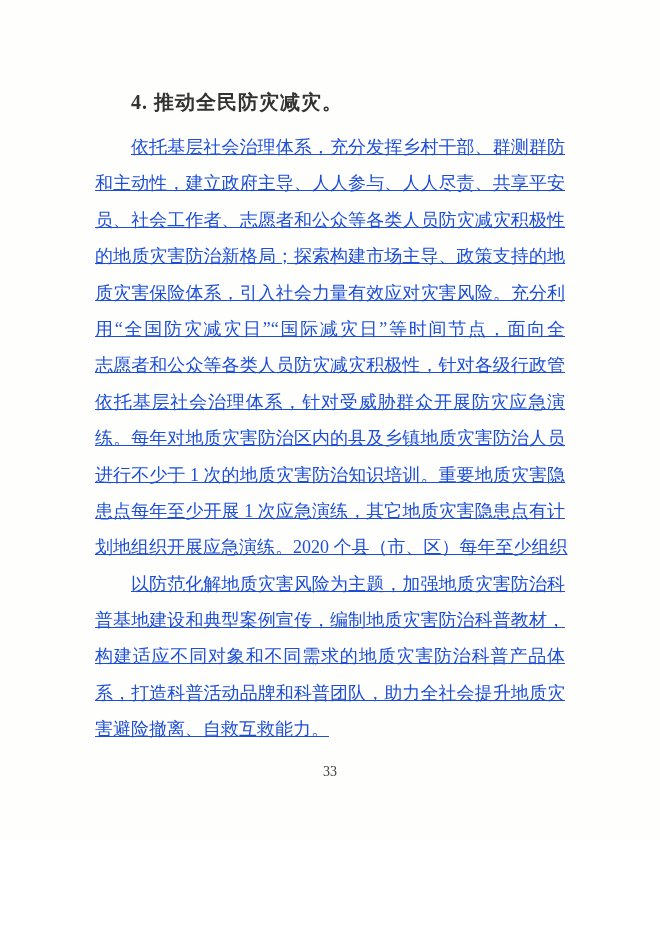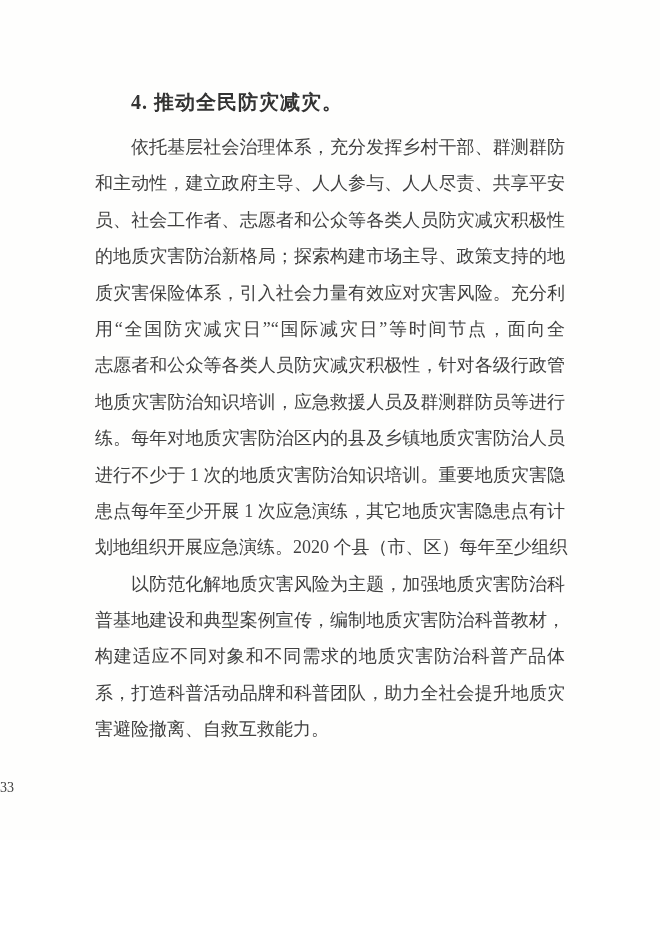--- a/index.html
+++ b/index.html
@@ -31,55 +31,57 @@
     margin: 0 0 11px 0;
     color: #333333;
     letter-spacing: 1px;
   }
   .line {
     font-size: 18px;
     line-height: 36.4px;
     height: 36.4px;
     text-align: justify;
     text-align-last: justify;
-    color: #404040;
+    color: #1d4ed8;
     white-space: nowrap;
+    text-decoration: underline;
   }
   .line.indent {
     text-indent: 36px;
   }
   .line.last {
     text-align-last: left;
   }
   .page-number {
     position: absolute;
     left: 0;
     width: 100%;
-    bottom: 44px;
+    bottom: 60px;
+    text-align: center;
     font-size: 14px;
     color: #3d3d3d;
   }
 </style>
 </head>
 <body>
 
 <div class="page">
   <div class="content">
 
     <h4 class="heading">4. 推动全民防灾减灾。</h4>
 
     <div>
       <div class="line indent">依托基层社会治理体系，充分发挥乡村干部、群测群防</div>
       <div class="line">和主动性，建立政府主导、人人参与、人人尽责、共享平安</div>
       <div class="line">员、社会工作者、志愿者和公众等各类人员防灾减灾积极性</div>
       <div class="line">的地质灾害防治新格局；探索构建市场主导、政策支持的地</div>
       <div class="line">质灾害保险体系，引入社会力量有效应对灾害风险。充分利</div>
       <div class="line">用“全国防灾减灾日”“国际减灾日”等时间节点，面向全</div>
       <div class="line">志愿者和公众等各类人员防灾减灾积极性，针对各级行政管</div>
-      <div class="line">地质灾害防治知识培训，应急救援人员及群测群防员等进行</div>
+      <div class="line">依托基层社会治理体系，针对受威胁群众开展防灾应急演</div>
       <div class="line">练。每年对地质灾害防治区内的县及乡镇地质灾害防治人员</div>
       <div class="line">进行不少于 1 次的地质灾害防治知识培训。重要地质灾害隐</div>
       <div class="line">患点每年至少开展 1 次应急演练，其它地质灾害隐患点有计</div>
       <div class="line">划地组织开展应急演练。2020 个县（市、区）每年至少组织</div>
     </div>
 
     <div>
       <div class="line indent">以防范化解地质灾害风险为主题，加强地质灾害防治科</div>
       <div class="line">普基地建设和典型案例宣传，编制地质灾害防治科普教材，</div>
       <div class="line">构建适应不同对象和不同需求的地质灾害防治科普产品体</div>

